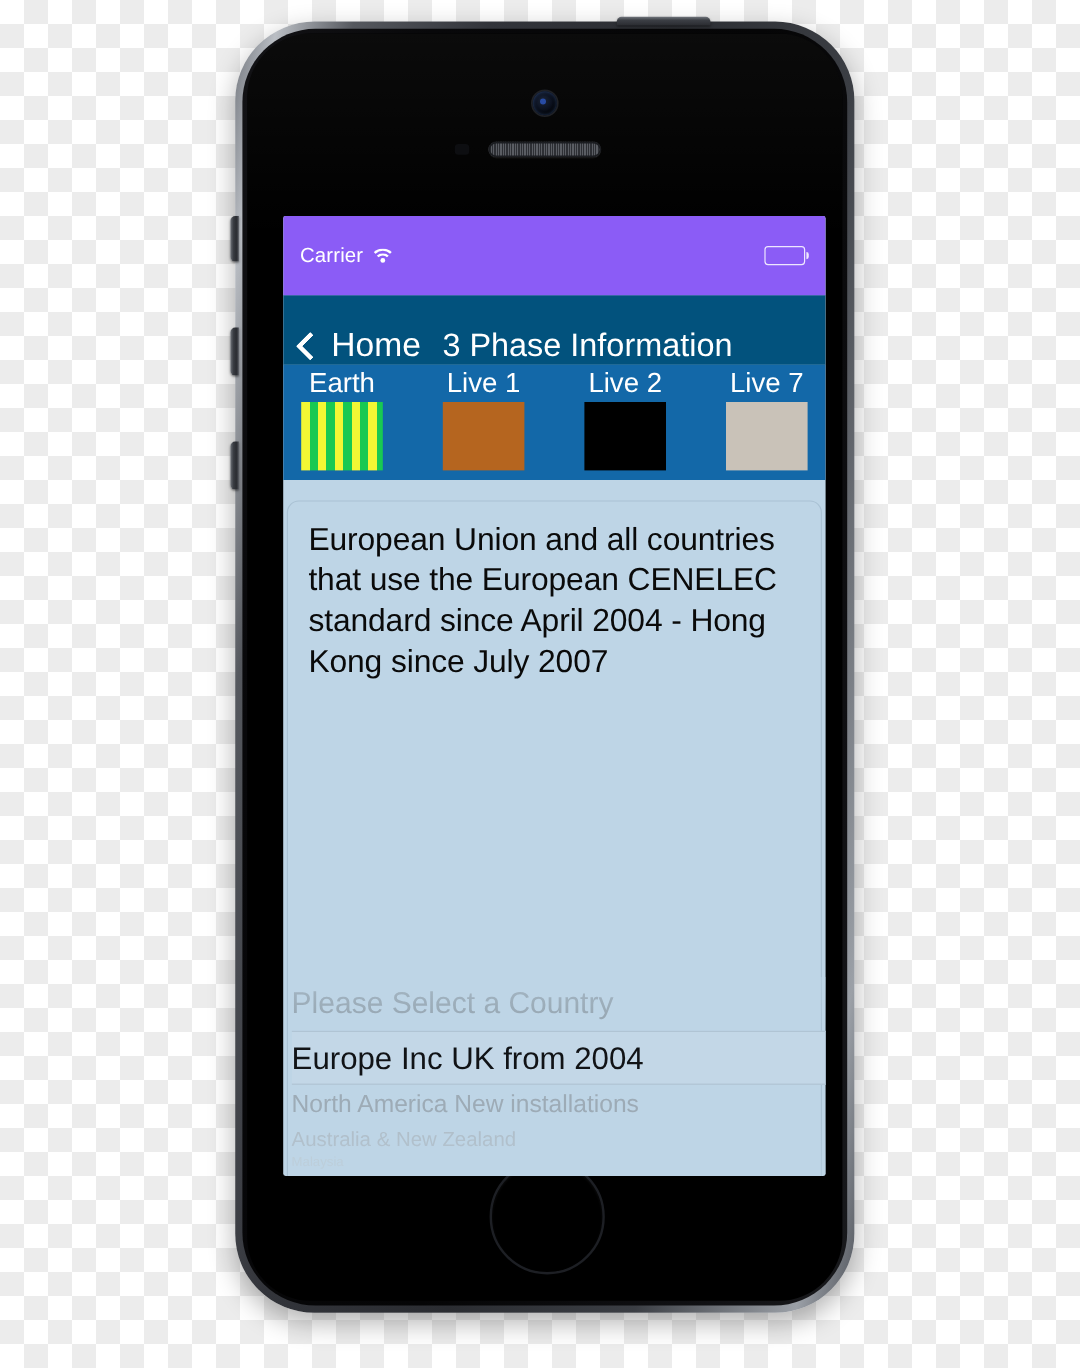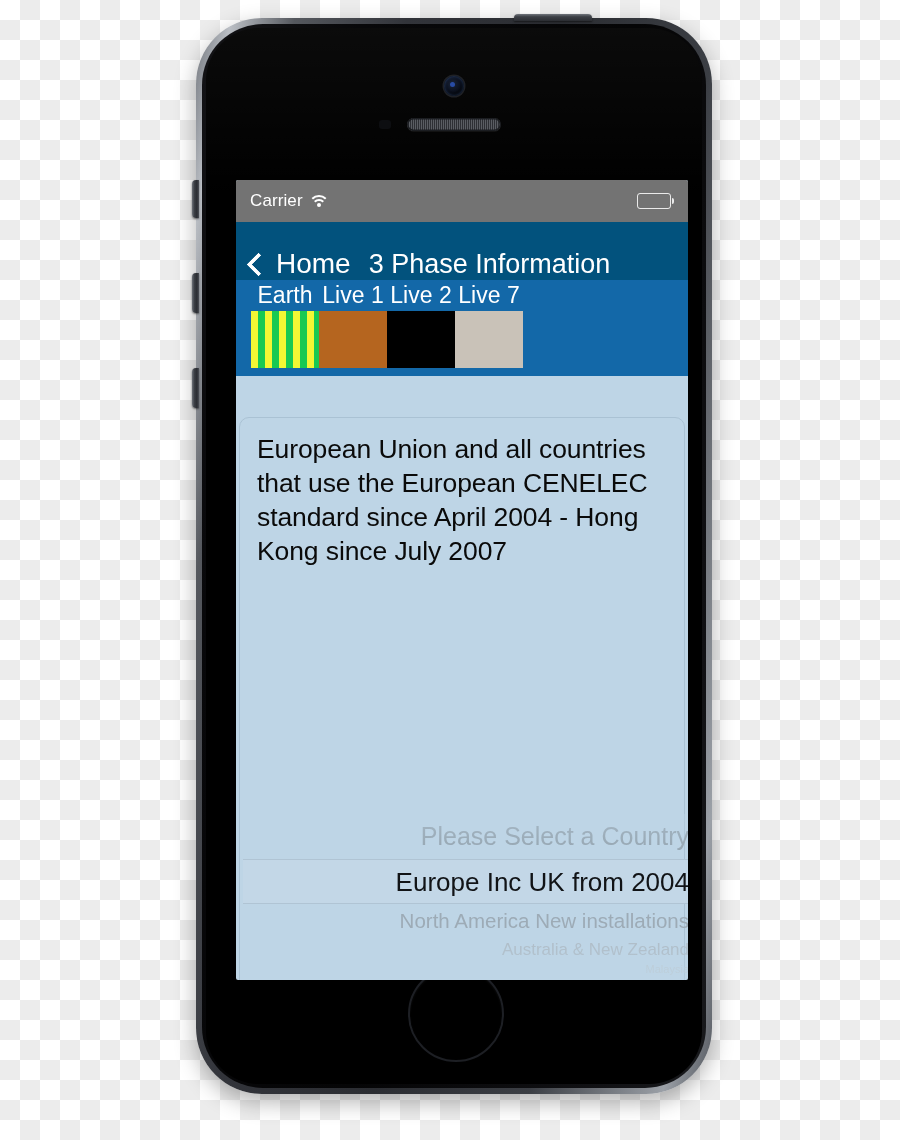--- a/index.html
+++ b/index.html
@@ -155,24 +155,24 @@
     width: 452px;
     height: 800px;
     background: #bed5e6;
     overflow: hidden;
     border-radius: 2px;
   }
 
   
   #status-bar {
     height: 34px;
-    background: #737373;
+    background: #8b5cf6;
     display: flex;
     align-items: center;
-    padding: 4px 14px;
+    padding: 16px 14px;
     color: #ffffff;
     font-size: 17px;
     position: relative;
   }
   #carrier-label { letter-spacing: .1px; }
   #wifi-icon {
     margin-left: 7px;
     display: inline-block;
     width: 19px;
     height: 15px;
@@ -258,21 +258,21 @@
   #nav-title {
     font-size: 27px;
     margin-left: 18px;
   }
 
   
   #phase-swatch-bar {
     background: #1368a8;
     height: 96px;
     display: flex;
-    justify-content: flex-start;
+    justify-content: space-between;
     padding: 2px 15px 8px 15px;
     box-sizing: border-box;
   }
   .swatch-cell {
     width: 68px;
     display: flex;
     flex-direction: column;
     align-items: center;
   }
   .swatch-label {
@@ -317,21 +317,21 @@
   #country-picker {
     position: absolute;
     left: 3px;
     bottom: 8px;
     width: 446px;
     height: 196px;
     overflow: hidden;
     border-radius: 0 0 10px 10px;
   }
   .picker-row {
-    text-align: right;
+    text-align: left;
     white-space: nowrap;
     color: #8d9aa5;
     box-sizing: border-box;
   }
   #picker-row-0 {
     font-size: 25px;
     line-height: 45px;
     height: 45px;
     color: #93a2ad;
   }

